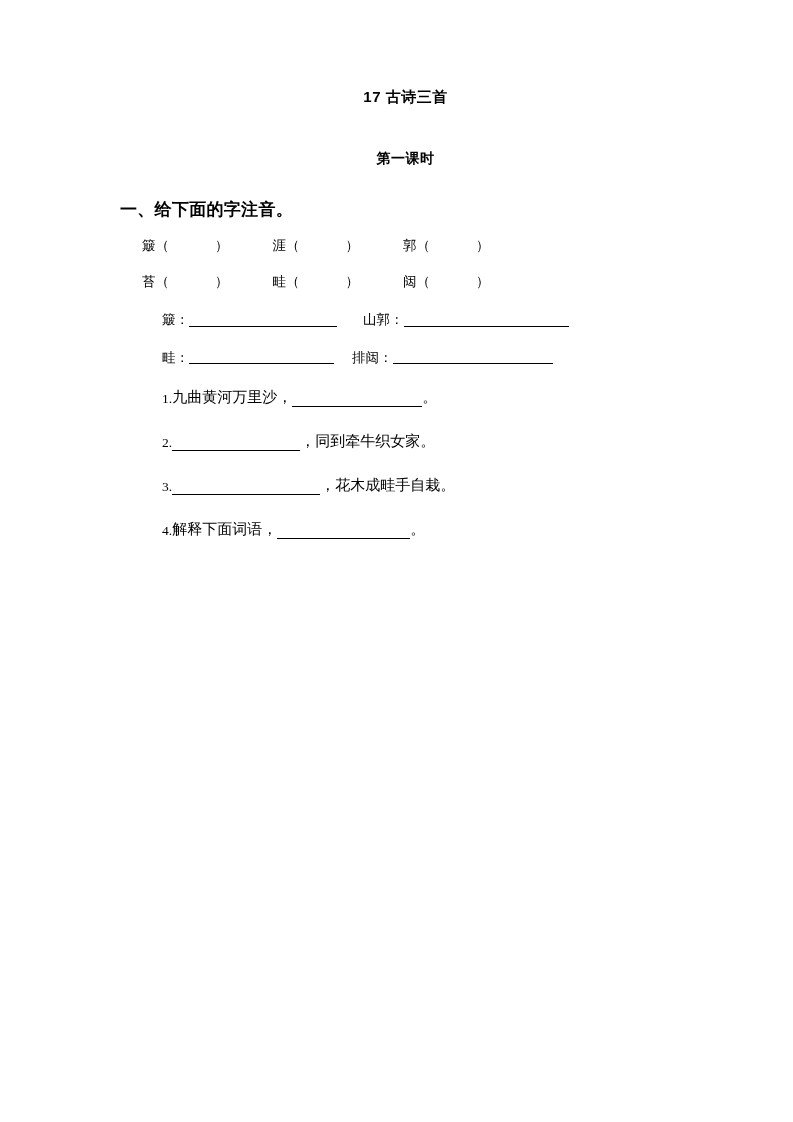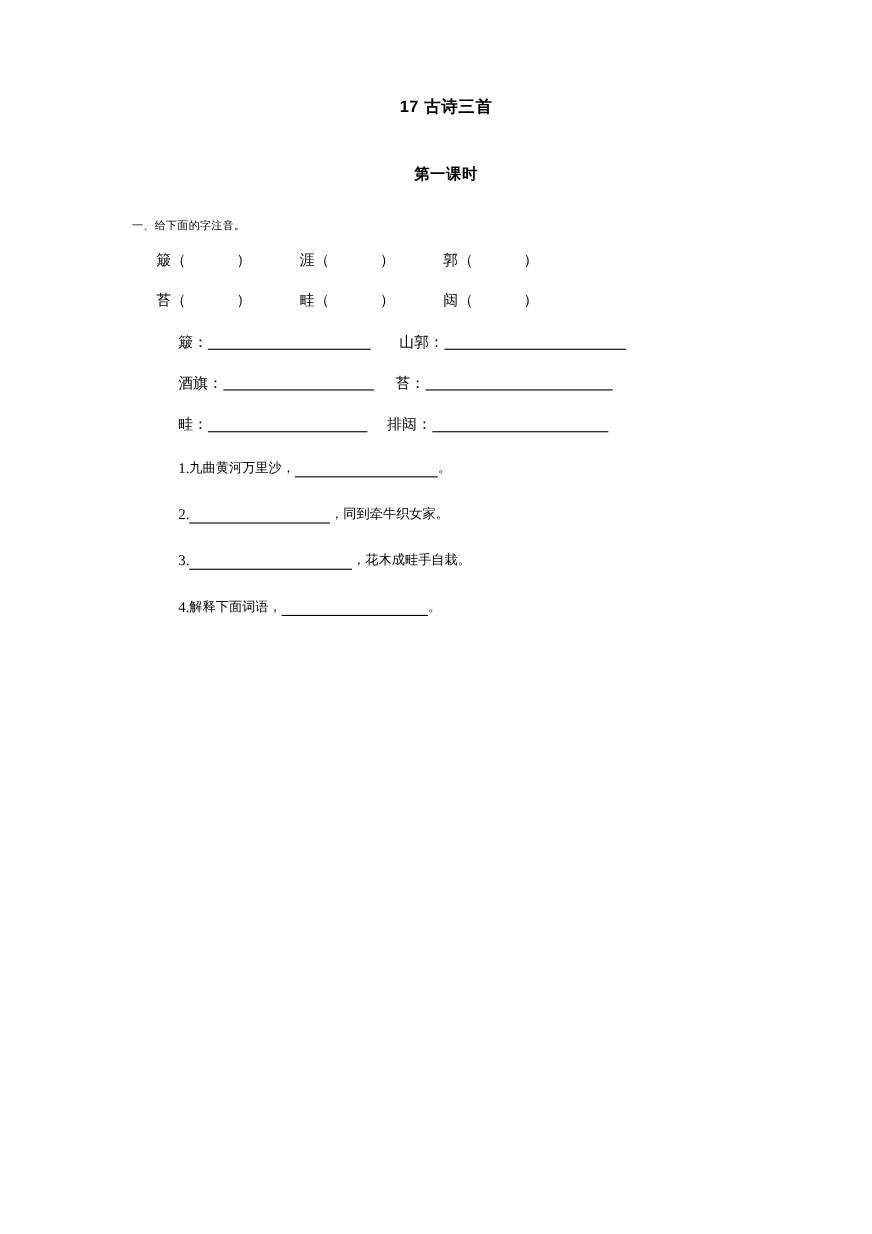--- a/index.html
+++ b/index.html
@@ -35,22 +35,22 @@
     text-align: center;
     font-family: Liberation Serif, serif;
     font-size: 14px;
     font-weight: bold;
     letter-spacing: 0.5px;
     margin: 0 0 30px 0;
     padding-left: 18px;
   }
   .section-heading {
     font-family: "Liberation Sans", "DejaVu Sans", sans-serif;
-    font-size: 10px;
-    font-weight: normal;
+    font-size: 17px;
+    font-weight: bold;
     margin: 0 0 16px 0;
     letter-spacing: 0.3px;
   }
   .section {
     margin-bottom: 22px;
   }
   .pinyin-row {
     display: flex;
     font-size: 13.5px;
     margin: 0 0 18px 0;
@@ -106,21 +106,21 @@
     padding-left: 42px;
     display: flex;
     align-items: flex-end;
     white-space: nowrap;
   }
   .poem-num { font-size: 13.5px; }
   .pl-w130 { width: 130px; }
   .pl-w128 { width: 128px; }
   .pl-w148 { width: 148px; }
   .pl-w133 { width: 133px; }
-  .poem-txt { font-size: 12px; }
+  .poem-txt { font-size: 15px; }
 </style>
 </head>
 <body>
 
 <div class="page">
 
   <div class="doc-title">17 古诗三首</div>
   <div class="doc-subtitle">第一课时</div>
 
   <div class="section">
@@ -162,31 +162,20 @@
         <span class="def-label">簸：</span>
           <span class="ul-line w148"></span>
       </span>
       <span class="def-spacer-1"></span>
       <span class="def-item">
         <span class="def-label">山郭：</span>
           <span class="ul-line w165"></span>
       </span>
     </div>
 
-    <div class="def-row">
-      <span class="def-item">
-        <span class="def-label">酒旗：</span>
-          <span class="ul-line w137"></span>
-      </span>
-      <span class="def-spacer-2"></span>
-      <span class="def-item">
-        <span class="def-label">苔：</span>
-          <span class="ul-line w170"></span>
-      </span>
-    </div>
 
     <div class="def-row">
       <span class="def-item">
         <span class="def-label">畦：</span>
           <span class="ul-line w145"></span>
       </span>
       <span class="def-spacer-3"></span>
       <span class="def-item">
         <span class="def-label">排闼：</span>
           <span class="ul-line w160"></span>

